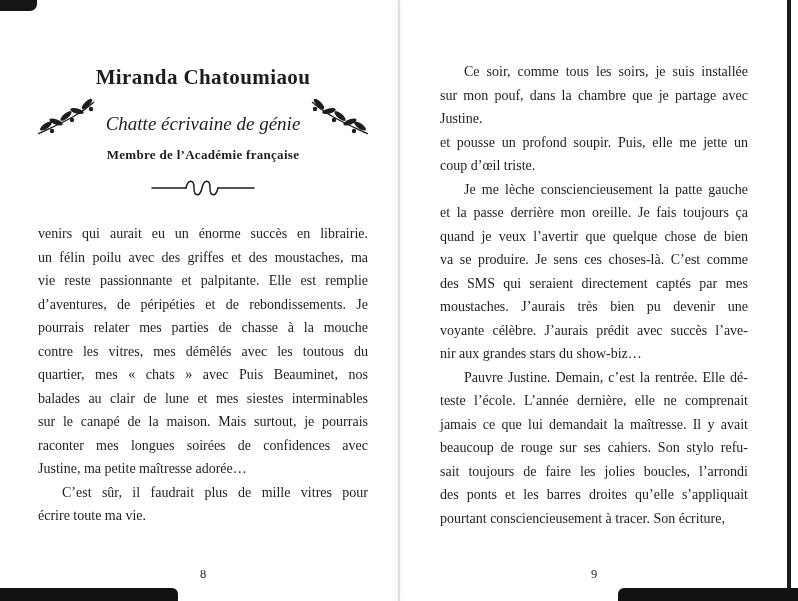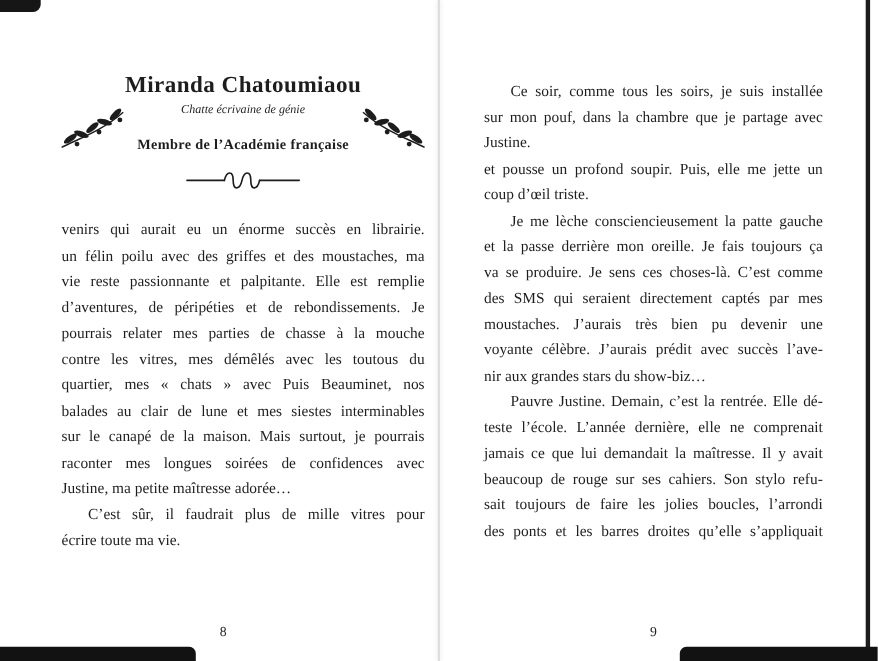--- a/index.html
+++ b/index.html
@@ -32,31 +32,31 @@
   .corner-bl {
     position: absolute; left: 0; top: 588px; width: 178px; height: 13px;
     background: #121212; border-radius: 0 6px 0 0;
   }
   .corner-br {
     position: absolute; left: 618px; top: 588px; width: 180px; height: 13px;
     background: #121212; border-radius: 6px 0 0 0;
   }
 
   
-  .page-left  { position: absolute; left: 56px;  top: 64px; width: 330px; }
-  .page-right { position: absolute; left: 440px; top: 72px; width: 308px; }
+  .page-left  { position: absolute; left: 38px;  top: 64px; width: 330px; }
+  .page-right { position: absolute; left: 440px; top: 60px; width: 308px; }
 
   .chapter-header { position: relative; text-align: center; }
   .chapter-title {
     font-size: 21px; font-weight: bold; letter-spacing: 0.4px;
     line-height: 26px; margin: 0;
   }
   .chapter-subtitle {
-    font-style: italic; font-size: 11px; line-height: 20px;
-    margin-top: 0;
+    font-style: italic; font-size: 19px; line-height: 20px;
+    margin-top: 24px;
   }
   .chapter-affiliation {
     font-weight: bold; font-size: 13px; letter-spacing: 0.3px;
     line-height: 18px; margin-top: 12px;
   }
   .branch { position: absolute; top: 28px; width: 62px; height: 46px; }
   .branch.left-side  { left: -2px; }
   .branch.right-side { right: -2px; transform: scaleX(-1); }
 
   .ornament { text-align: center; margin-top: 16px; height: 16px; }
@@ -162,33 +162,35 @@
           <div class="line">sur mon pouf, dans la chambre que je partage avec</div>
           <div class="line last">Justine.</div>
         </div>
         <div class="para">
           <div class="line">et pousse un profond soupir. Puis, elle me jette un</div>
           <div class="line last">coup d’œil triste.</div>
         </div>
         <div class="para">
           <div class="line first">Je me lèche consciencieusement la patte gauche</div>
           <div class="line">et la passe derrière mon oreille. Je fais toujours ça</div>
+          <div class="line">quand je veux l’avertir que quelque chose de bien</div>
           <div class="line">va se produire. Je sens ces choses-là. C’est comme</div>
           <div class="line">des SMS qui seraient directement captés par mes</div>
           <div class="line">moustaches. J’aurais très bien pu devenir une</div>
           <div class="line">voyante célèbre. J’aurais prédit avec succès l’ave-</div>
           <div class="line last">nir aux grandes stars du show-biz…</div>
         </div>
         <div class="para">
           <div class="line first">Pauvre Justine. Demain, c’est la rentrée. Elle dé-</div>
           <div class="line">teste l’école. L’année dernière, elle ne comprenait</div>
           <div class="line">jamais ce que lui demandait la maîtresse. Il y avait</div>
           <div class="line">beaucoup de rouge sur ses cahiers. Son stylo refu-</div>
           <div class="line">sait toujours de faire les jolies boucles, l’arrondi</div>
           <div class="line">des ponts et les barres droites qu’elle s’appliquait</div>
+          <div class="line last">pourtant consciencieusement à tracer. Son écriture,</div>
         </div>
       </div>
   </div>
 
   <div class="pagenum left-num">8</div>
   <div class="pagenum right-num">9</div>
 
   <div class="edge-right"></div>
   <div class="corner-tl"></div>
   <div class="corner-bl"></div>

